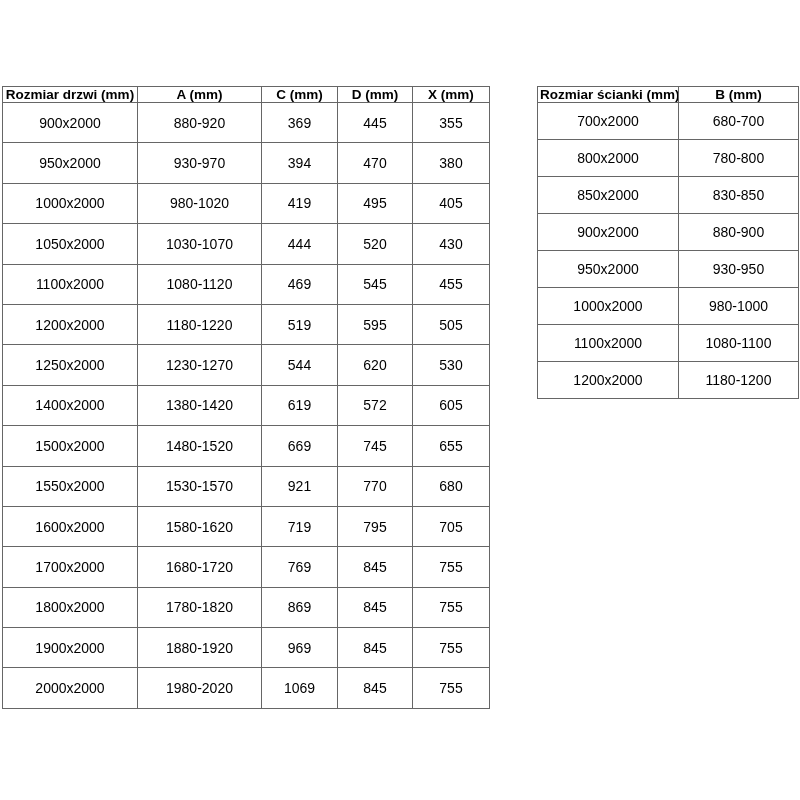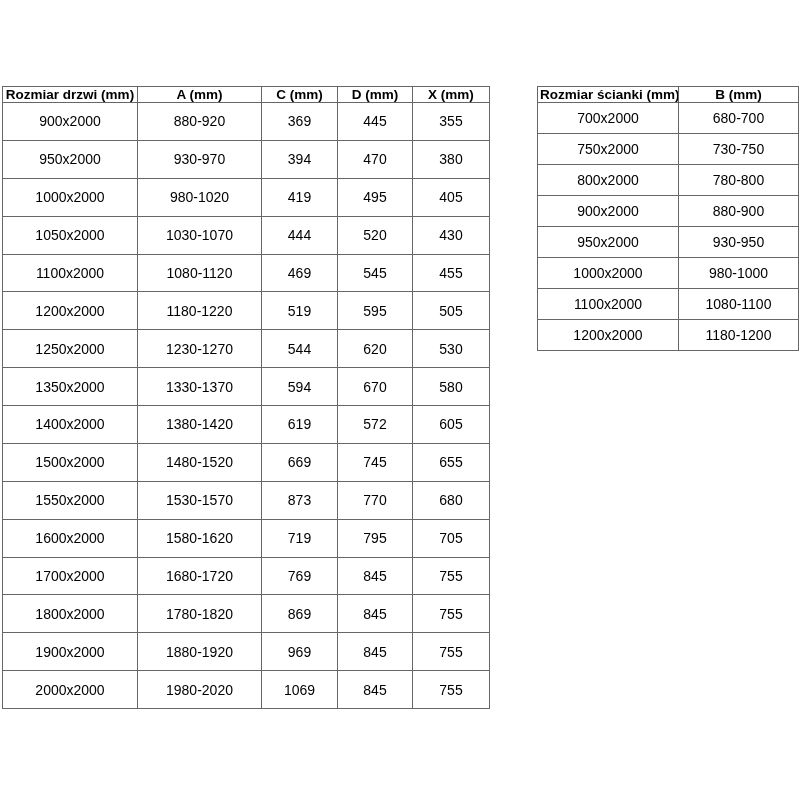--- a/index.html
+++ b/index.html
@@ -48,21 +48,21 @@
   .doors-table {
     left: 2px;
     top: 86px;
     width: 487px;
     height: 623px;
   }
   .walls-table {
     left: 537px;
     top: 86px;
     width: 261px;
-    height: 265px;
+    height: 313px;
   }
 </style>
 </head>
 <body>
 
 <div class="page">
 
   <table class="size-table doors-table">
     <colgroup>
       <col style="width:135px">
@@ -124,44 +124,37 @@
           <td>505</td>
         </tr>
         <tr>
           <td>1250x2000</td>
           <td>1230-1270</td>
           <td>544</td>
           <td>620</td>
           <td>530</td>
         </tr>
         <tr>
-          <td>1350x2000</td>
-          <td>1330-1370</td>
-          <td>594</td>
-          <td>670</td>
-          <td>580</td>
-        </tr>
-        <tr>
           <td>1400x2000</td>
           <td>1380-1420</td>
           <td>619</td>
           <td>572</td>
           <td>605</td>
         </tr>
         <tr>
           <td>1500x2000</td>
           <td>1480-1520</td>
           <td>669</td>
           <td>745</td>
           <td>655</td>
         </tr>
         <tr>
           <td>1550x2000</td>
           <td>1530-1570</td>
-          <td>873</td>
+          <td>921</td>
           <td>770</td>
           <td>680</td>
         </tr>
         <tr>
           <td>1600x2000</td>
           <td>1580-1620</td>
           <td>719</td>
           <td>795</td>
           <td>705</td>
         </tr>
@@ -206,28 +199,28 @@
           <th>Rozmiar ścianki (mm)</th>
           <th>B (mm)</th>
         </tr>
       </thead>
       <tbody>
         <tr>
           <td>700x2000</td>
           <td>680-700</td>
         </tr>
         <tr>
-          <td>750x2000</td>
-          <td>730-750</td>
-        </tr>
-        <tr>
           <td>800x2000</td>
           <td>780-800</td>
         </tr>
         <tr>
+          <td>850x2000</td>
+          <td>830-850</td>
+        </tr>
+        <tr>
           <td>900x2000</td>
           <td>880-900</td>
         </tr>
         <tr>
           <td>950x2000</td>
           <td>930-950</td>
         </tr>
         <tr>
           <td>1000x2000</td>
           <td>980-1000</td>

